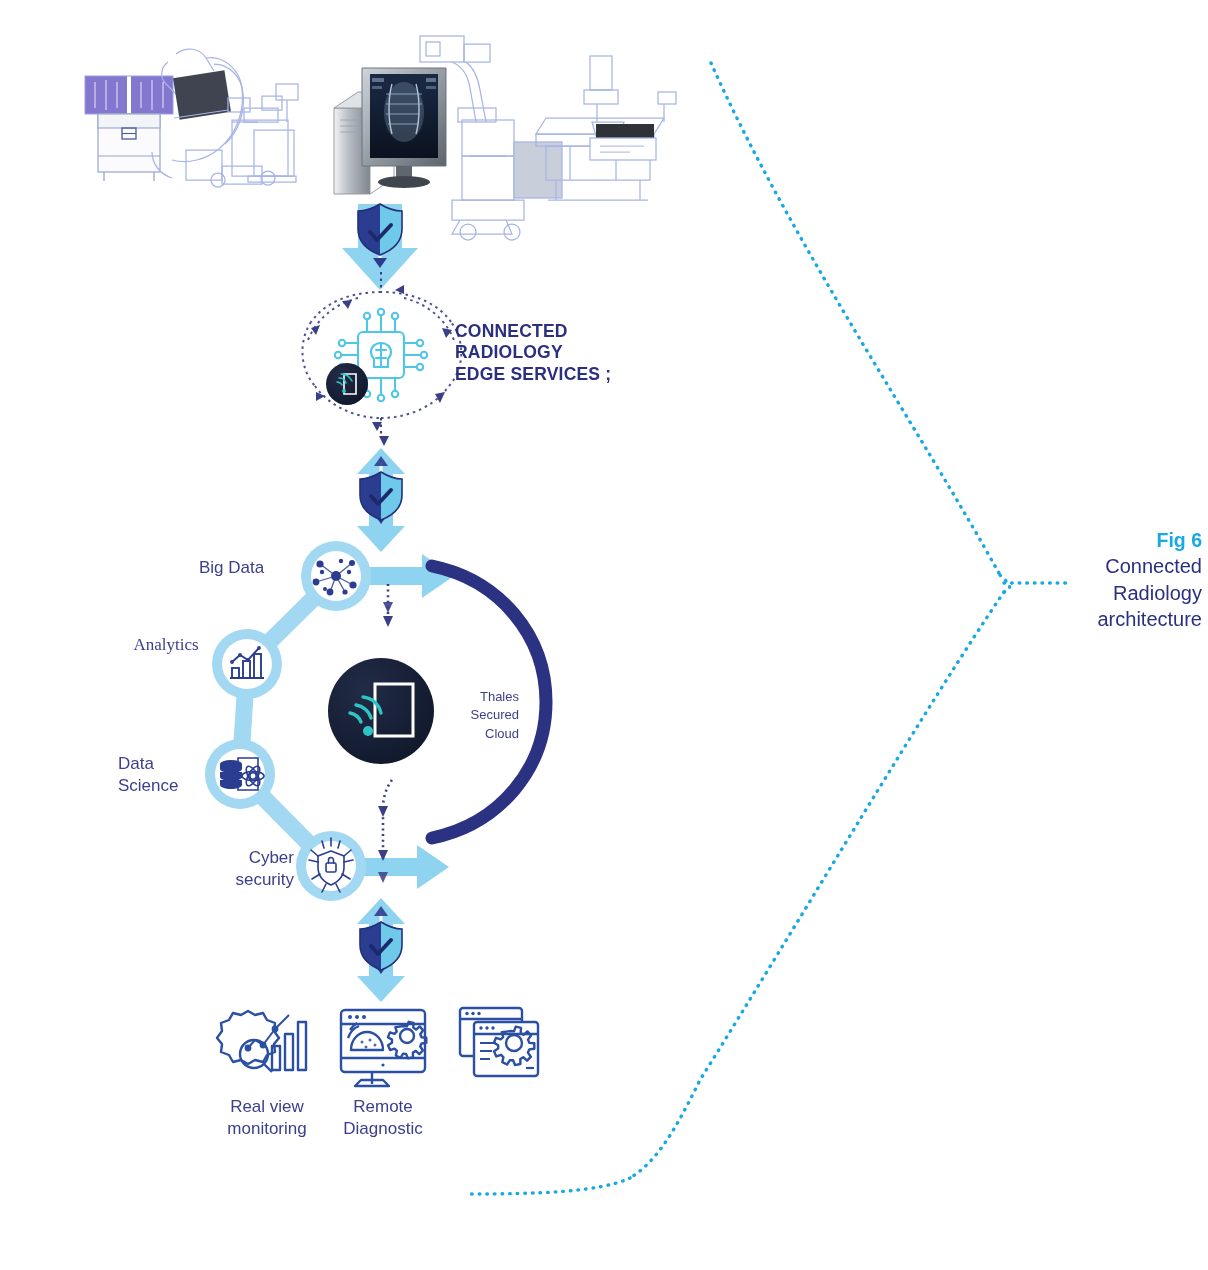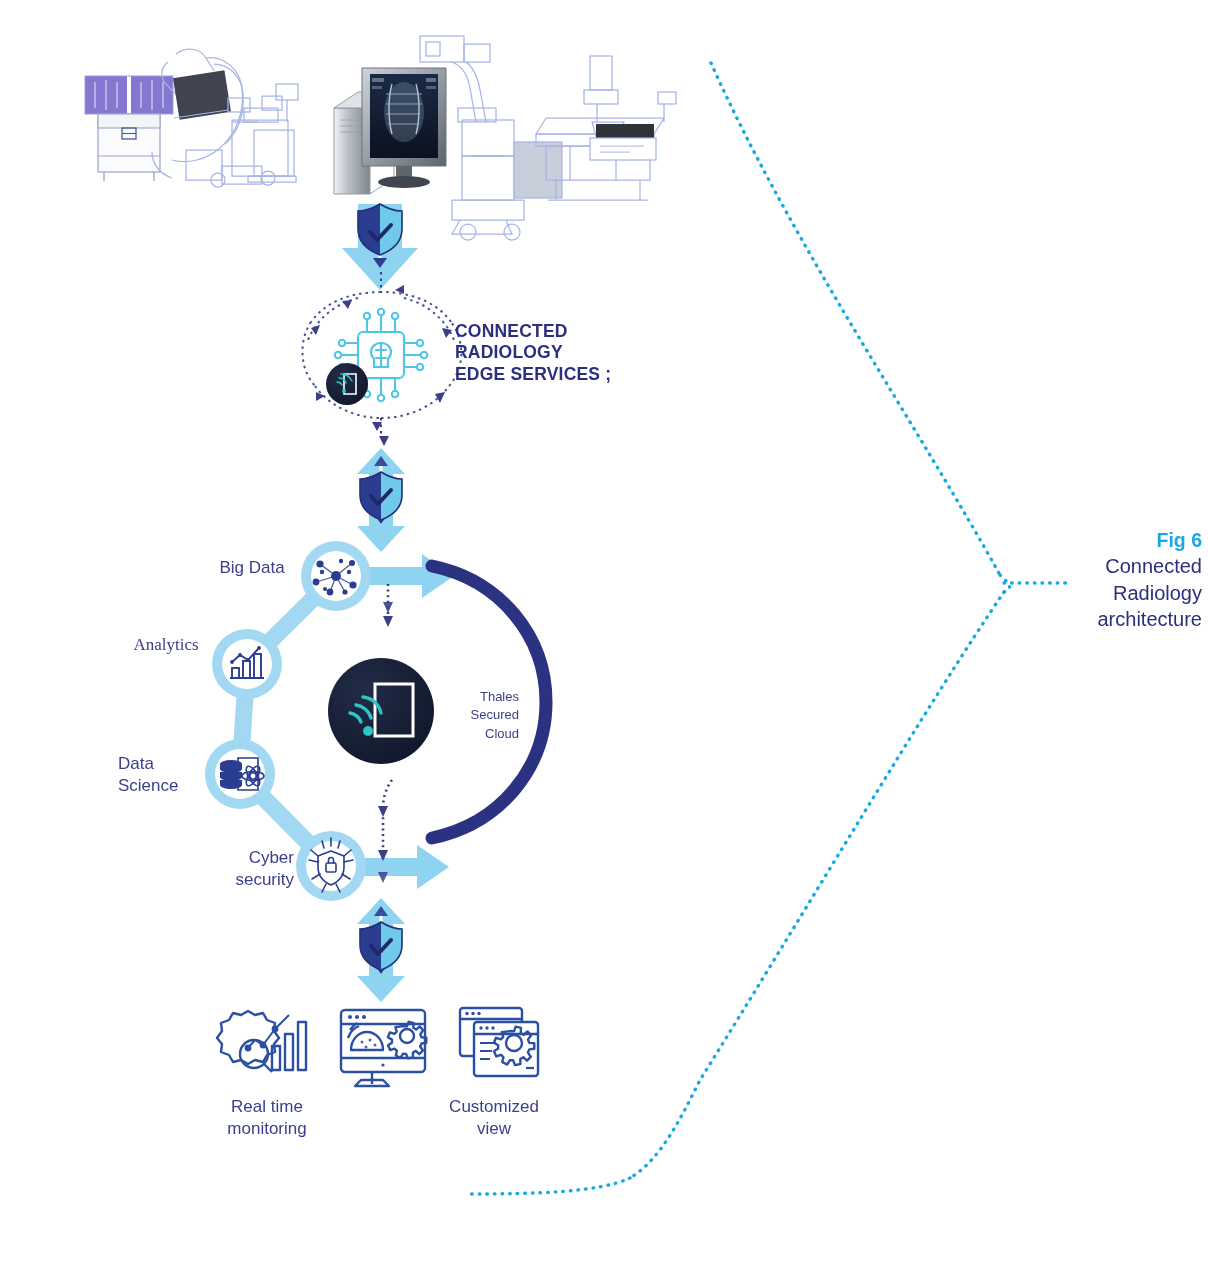--- a/index.html
+++ b/index.html
@@ -23,21 +23,21 @@
     left:549px;top:686px;width:250px;
     font-size:17.5px;font-weight:bold;letter-spacing:.2px;
     color:#2b2f7f;
   }
   .thales-lbl{
     left:455px;top:688px;width:64px;text-align:right;
     font-size:13px;color:#3b3f8c;line-height:1.42;
   }
 
   .ring-lbl{font-size:17px;color:#3b3f8c;line-height:1.3;}
-  .lbl-bigdata{left:211px;top:557px;width:82px;text-align:center;}
+  .lbl-bigdata{left:199px;top:557px;width:82px;text-align:left;}
   .lbl-analytics{left:118px;top:634px;width:96px;text-align:center;font-family:Liberation Serif, serif;}
   .lbl-datasci{left:118px;top:753px;width:96px;text-align:left;}
   .lbl-cyber{left:200px;top:847px;width:94px;text-align:right;}
 
   .out-lbl{
     position:absolute;font-size:17px;color:#3b3f8c;
     text-align:center;line-height:1.3;width:140px;
   }
   .out1{left:197px;top:1096px;}
   .out2{left:313px;top:1096px;}
@@ -438,24 +438,24 @@
 Secured
 Cloud</div>
 
   <div class="lbl ring-lbl lbl-bigdata">Big Data</div>
   <div class="lbl ring-lbl lbl-analytics">Analytics</div>
   <div class="lbl ring-lbl lbl-datasci">Data
 Science</div>
   <div class="lbl ring-lbl lbl-cyber">Cyber
 security</div>
 
-  <div class="out-lbl out1" style="white-space:pre-line;">Real time
+  <div class="out-lbl out1" style="white-space:pre-line;">Real view
 monitoring</div>
-  <div class="out-lbl out3" style="white-space:pre-line;">Customized
-view</div>
+  <div class="out-lbl out2" style="white-space:pre-line;">Remote
+Diagnostic</div>
 
   <div class="fig-wrap">
     <div class="fig-num">Fig 6</div>
     <div class="fig-cap" style="white-space:pre-line;">Connected
 Radiology
 architecture</div>
   </div>
 
 </div>
 

